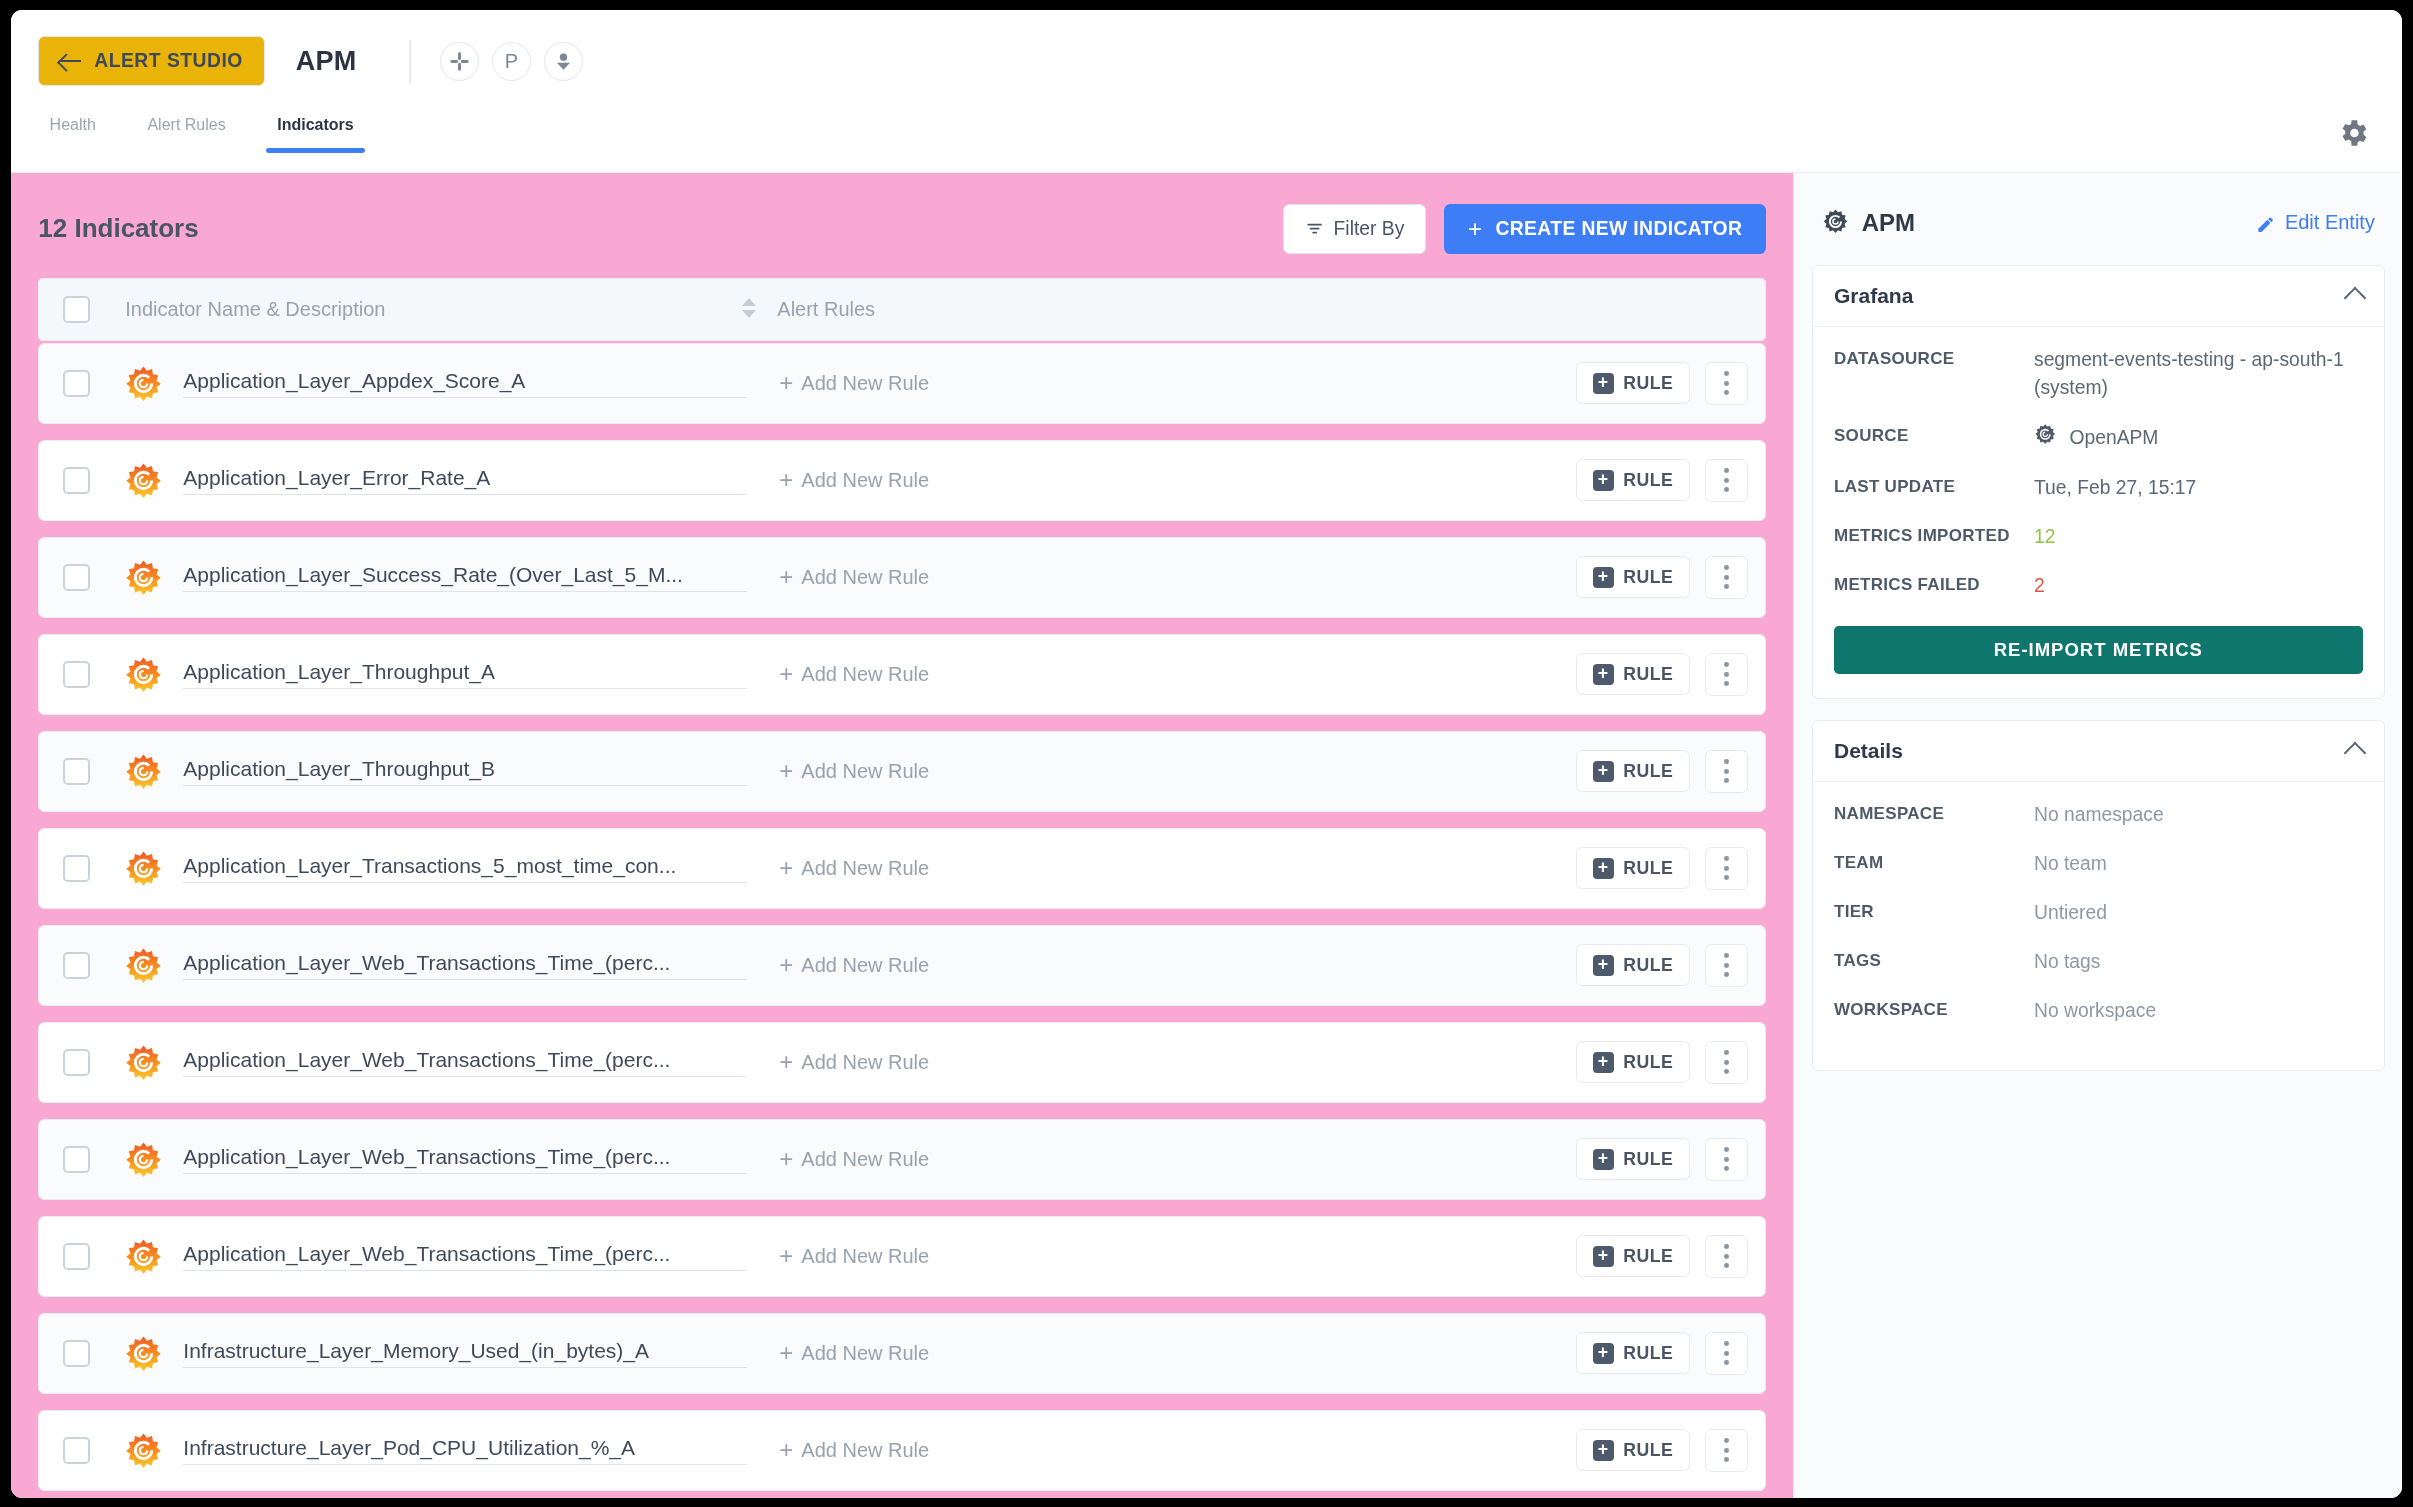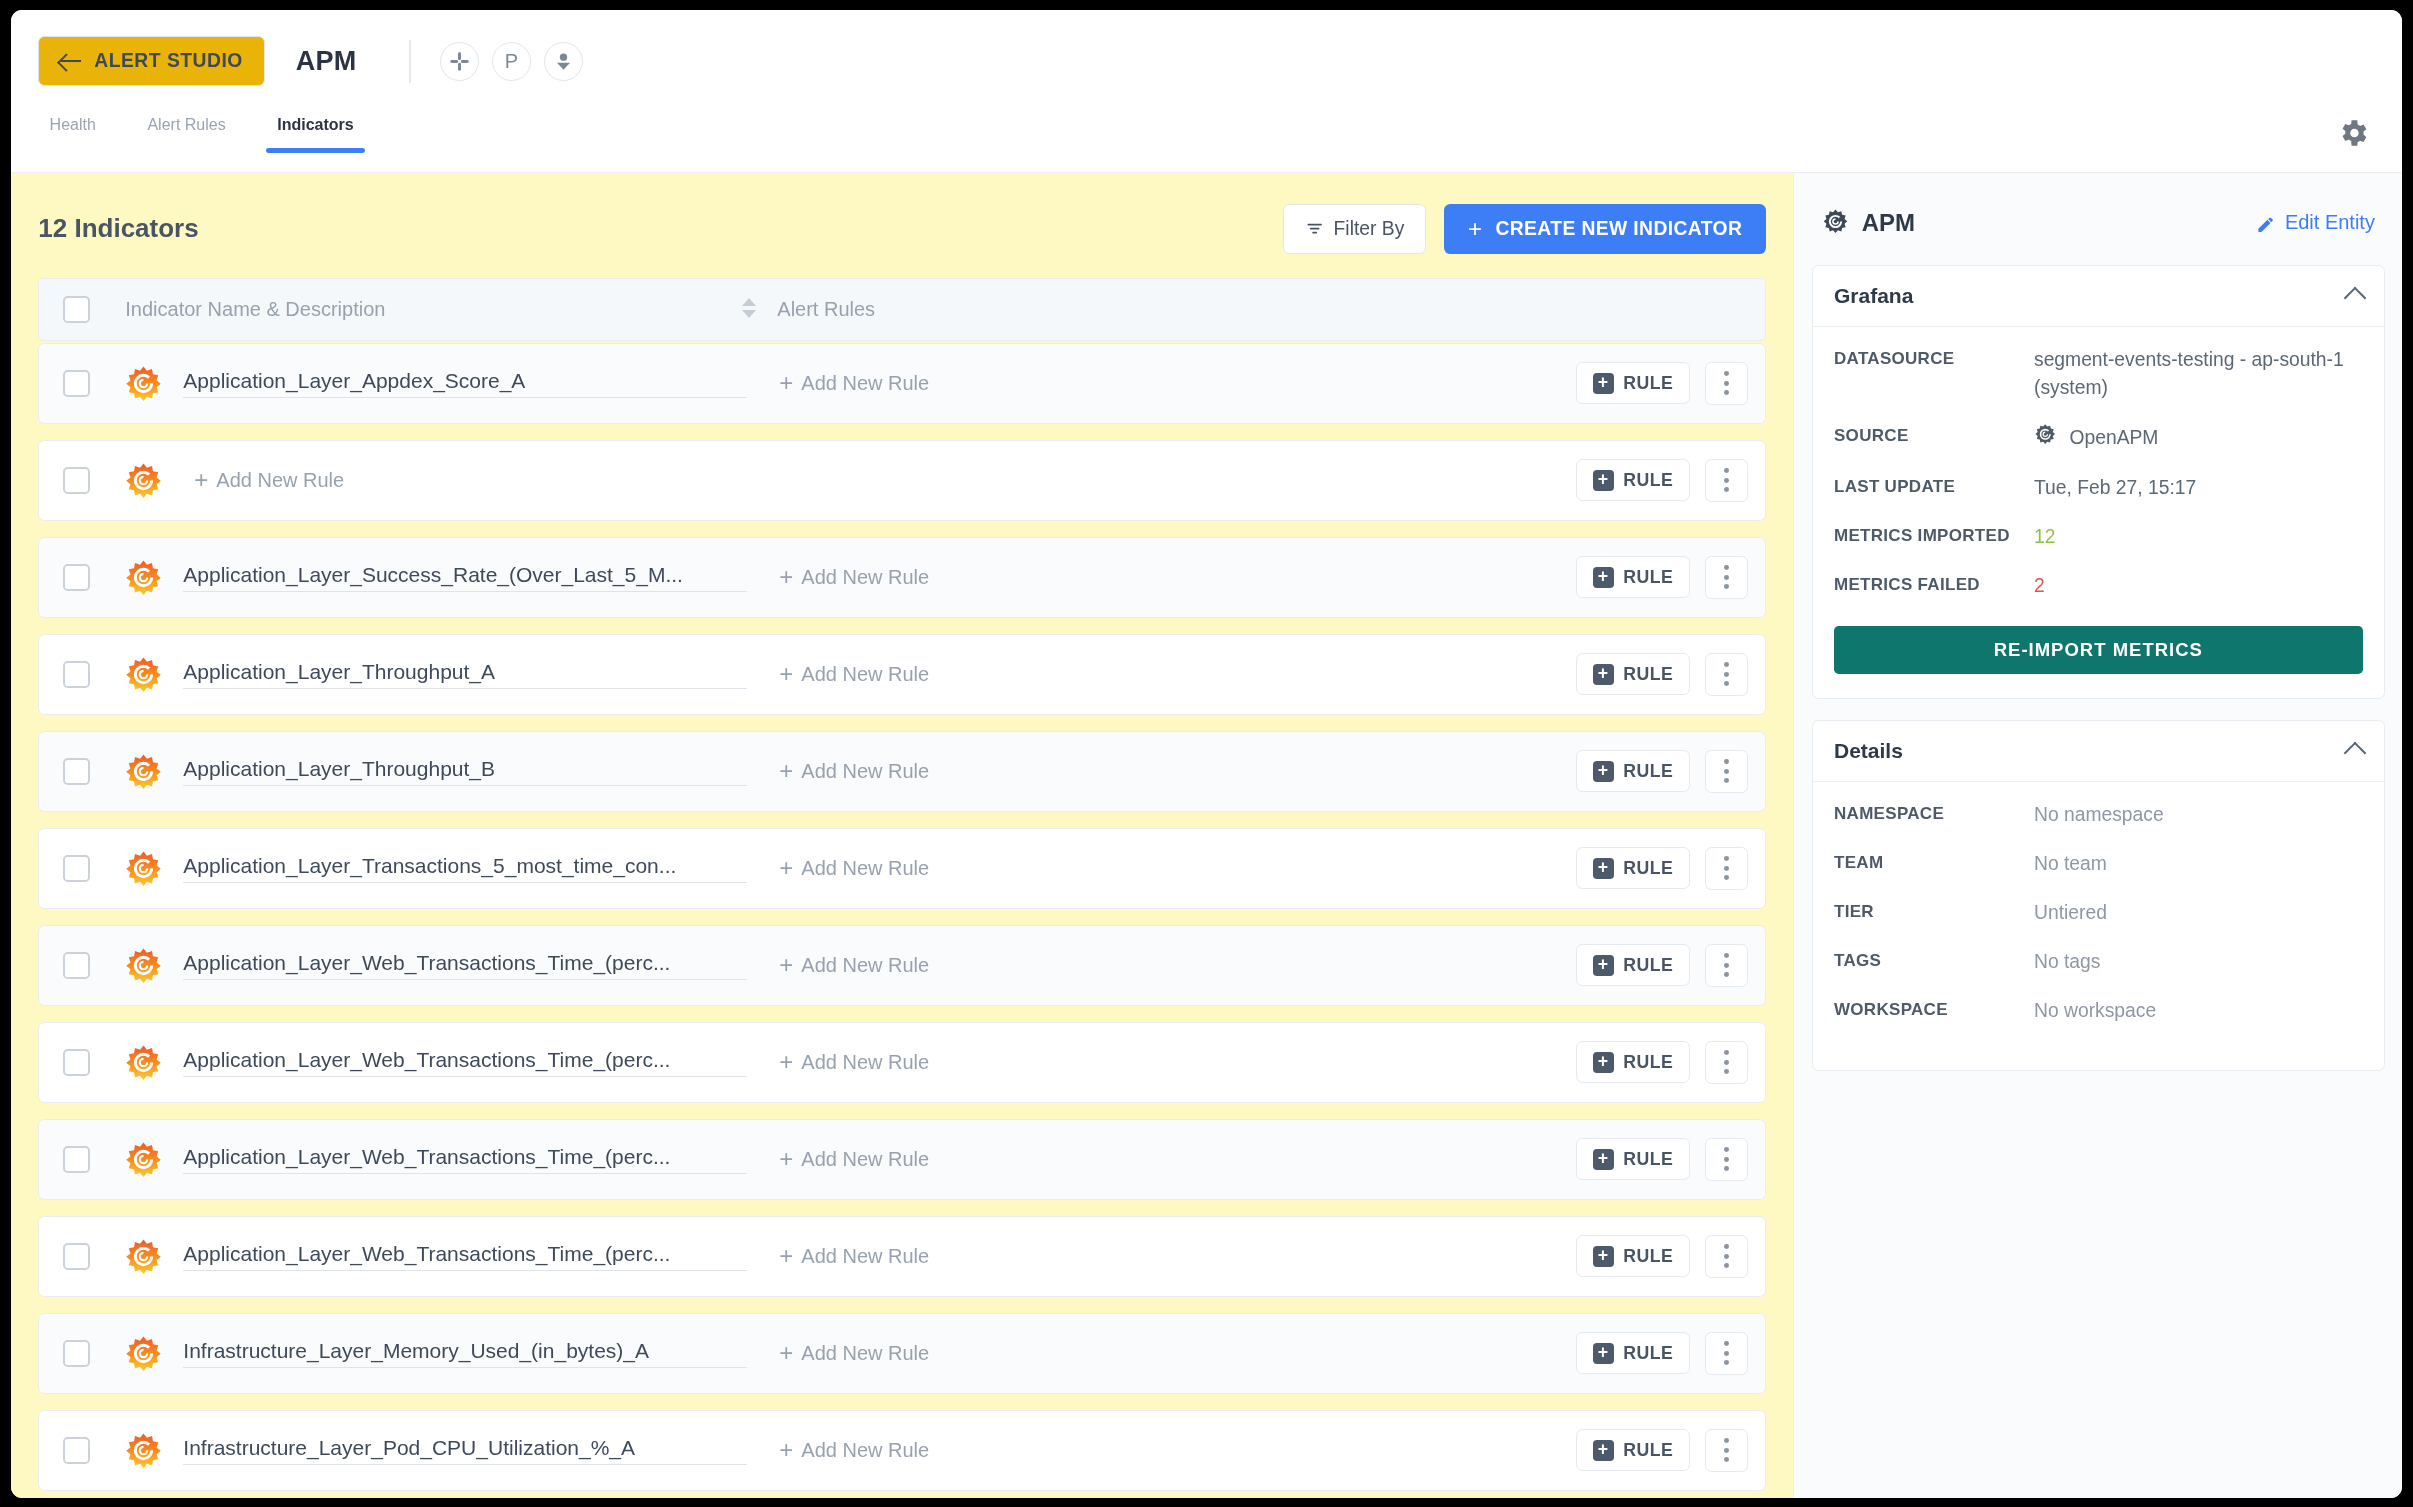--- a/index.html
+++ b/index.html
@@ -103,21 +103,21 @@
     cursor:pointer;
   }
 
   
   .split { display:flex; height: calc(1488px - 103px - 60px); }
   .left-pane {
     flex: 1 1 auto;
     border-right: 1.6px solid #eceff2;
     display:flex; flex-direction: column;
     min-width: 0;
-    background:#fef9c3;
+    background:#f9a8d4;
   }
   .right-pane {
     width: 608px;
     flex: 0 0 608px;
     background: #fafbfc;
     padding: 0 17.7px;
     overflow: hidden;
   }
 
   
@@ -406,20 +406,21 @@
                       <stop offset="0%" stop-color="#f05a28"></stop>
                       <stop offset="55%" stop-color="#f7921e"></stop>
                       <stop offset="100%" stop-color="#fccb2e"></stop>
                     </linearGradient>
                   </defs>
                   <path d="M18 1.5 l3.3 4.1 5-1.6 .9 5.1 5.1 .9 -1.6 5 4.1 3.3 -4.1 3.3 1.6 5 -5.1 .9 -.9 5.1 -5-1.6 -3.3 4.1 -3.3-4.1 -5 1.6 -.9-5.1 -5.1-.9 1.6-5 -4.1-3.3 4.1-3.3 -1.6-5 5.1-.9 .9-5.1 5 1.6z" fill="url(#gl46)"></path>
                   <path d="M18 8.6a9.4 9.4 0 1 0 9.4 9.4h-2.9a6.5 6.5 0 1 1-6.5-6.5 6.4 6.4 0 0 1 4.5 1.8l2-2A9.3 9.3 0 0 0 18 8.6z" fill="#ffffff"></path>
                   <path d="M18 13.3a4.7 4.7 0 1 0 4.7 4.7h-2.2a2.5 2.5 0 1 1-2.5-2.5z" fill="#ffffff"></path>
                 </svg>
               </div>
+              <div class="row-name">Application_Layer_Error_Rate_A</div>
               <div class="row-rules">
                 <span class="pl">+</span>
                 <span>Add New Rule</span>
               </div>
               <div class="rule-btn">
                 <span class="rule-plus">+</span>
                 <span>RULE</span>
               </div>
               <div class="kebab">
                 <span class="kd"></span>

